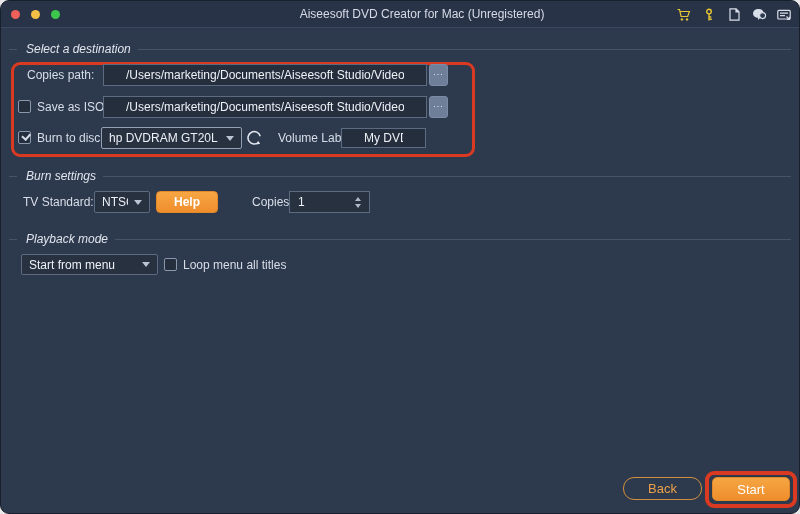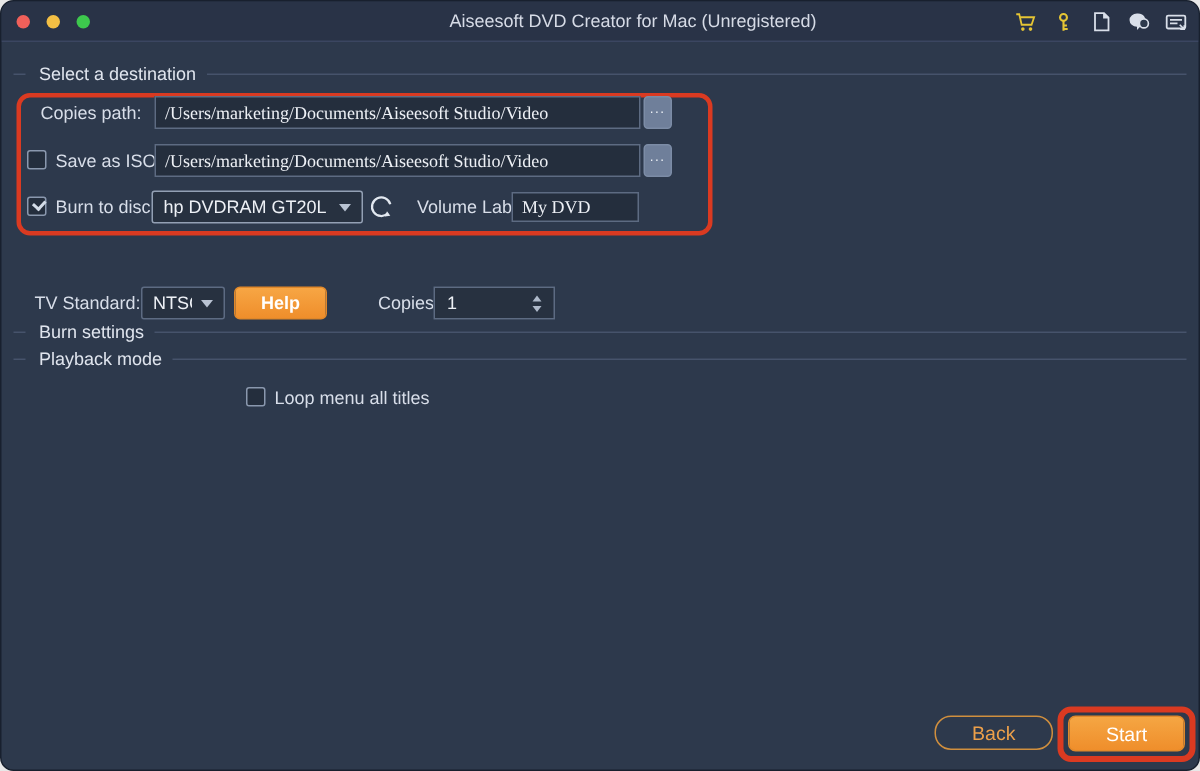--- a/index.html
+++ b/index.html
@@ -20,26 +20,26 @@
   .light.red{ background:#f0605a; }
   .light.yellow{ background:#f3bf44; }
   .light.green{ background:#3dc84d; }
   .win-title{ width:100%; text-align:center; color:#d6dbe6; font-size:12px; }
   .tb-icons{ position:absolute; right:7px; top:0; height:27px; display:flex; align-items:center; gap:9px; }
   .tb-icons .ic{ width:16px; height:16px; display:flex; align-items:center; justify-content:center; cursor:pointer; }
   
   .section{ position:absolute; left:8px; right:8px; height:14px; display:flex; align-items:center; }
   .section::before{ content:""; width:8px; height:1px; background:#46536b; }
   .section::after{ content:""; flex:1; height:1px; background:#46536b; }
-  .section .sec-label{ margin:0 7px 0 9px; color:#e0e5ee; font-size:12px; white-space:nowrap; }
+  .section .sec-label{ margin:0 7px 0 9px; color:#e0e5ee; font-size:12px; white-space:nowrap;font-style:italic; }
   
   .lbl{ position:absolute; line-height:22px; color:#d8dee9; font-size:12px; white-space:nowrap; }
   .txt{
     position:absolute; height:22px; background:#242e3d; border:1px solid #5d6b82;
-    color:#eef1f6; font-size:12px; padding:0 6px; font-family:Liberation Serif, serif;
+    color:#eef1f6; font-size:12px; padding:0 22px; font-family:Liberation Sans, sans-serif;
     outline:none;
   }
   .browse{
     position:absolute; width:19px; height:22px; background:#6f7f9a; border:1px solid #7c8ca6;
     border-radius:3px; color:#eef2f7; font-size:9px; letter-spacing:1px;
     display:flex; align-items:center; justify-content:center; cursor:pointer; line-height:10px;
     padding-bottom:6px;
   }
   .checkbox{
     position:absolute; width:13px; height:13px; background:#242e3d;
@@ -157,21 +157,21 @@
   </div>
   <div class="refresh-btn" style="left:244px; top:127px;">
     <svg width="20" height="20" viewBox="0 0 20 20">
       <path d="M13.6 14.2 A6.2 6.2 0 1 1 15.2 8.2" fill="none" stroke="#e2e8f0" stroke-width="1.5"></path>
       <path d="M11.6 16.4 l3.6-0.6 -2.2-3 z" fill="#e2e8f0"></path>
     </svg>
   </div>
   <div class="lbl" style="left:277px; top:126px;">Volume Label:</div>
   <input class="txt" style="left: 340px; top: 127px; width: 85px; height: 20px;" value="My DVD">
 
-  <div class="section" style="top:168px;margin-top:45px;">
+  <div class="section" style="top:168px;">
     <span class="sec-label">Burn settings</span>
   </div>
 
   <div class="lbl" style="left:22px; top:190px;">TV Standard:</div>
   <div class="combo" style="left:93px; top:190px; width:56px; border-color:#5d6b82;">
     <span class="combo-text">NTSC</span>
     <span class="chev"></span>
   </div>
   <div class="btn-help" style="left:155px; top:190px; width:62px;font-weight:bold;">Help</div>
   <div class="lbl" style="left:251px; top:190px;">Copies:</div>
@@ -180,20 +180,24 @@
     <span class="spin">
       <span class="up"></span>
       <span class="down"></span>
     </span>
   </div>
 
   <div class="section" style="top:231px;">
     <span class="sec-label">Playback mode</span>
   </div>
 
+  <div class="combo" style="left:20px; top:253px; width:137px; height:21px; border-color:#5d6b82;">
+    <span class="combo-text">Start from menu</span>
+    <span class="chev"></span>
+  </div>
   <div class="checkbox" style="left:163px; top:257px;"></div>
   <div class="lbl" style="left:182px; top:253px;">Loop menu all titles</div>
 
   <div class="btn-back">Back</div>
   <div class="annotation" style="left:704px; top:470px; width:92px; height:37px; border-width:4px;"></div>
   <div class="btn-start">Start</div>
 
 </div>
 
 </body></html>

